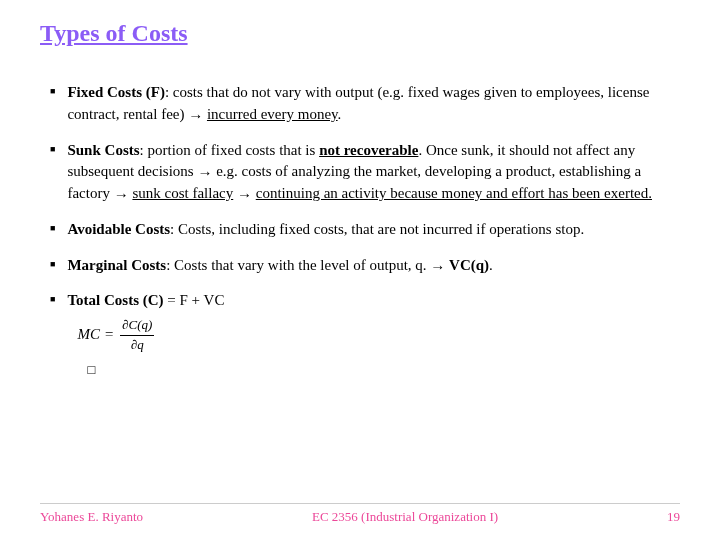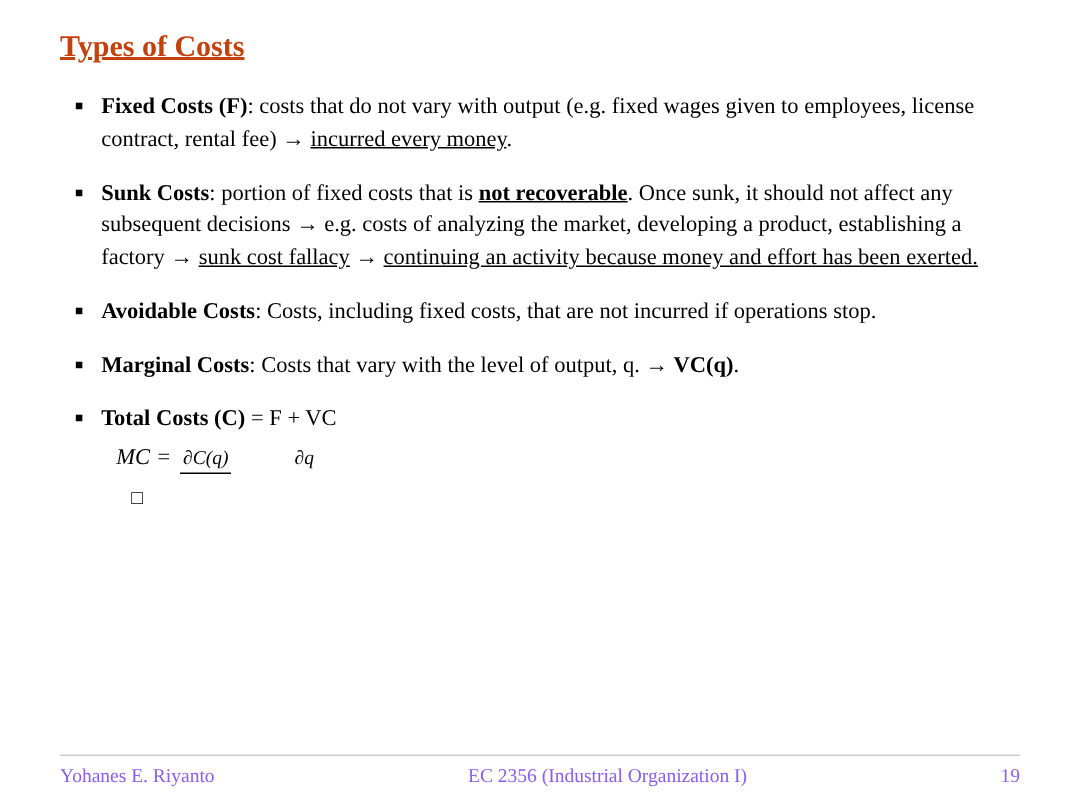--- a/index.html
+++ b/index.html
@@ -16,25 +16,25 @@
     }
 
     .page {
       width: 720px;
       height: 540px;
       padding: 20px 40px 30px 40px;
       position: relative;
     }
 
     .title {
-      font-size: 20px;
+      font-size: 24px;
       font-weight: bold;
-      color: #c2410c;
+      color: #8b5cf6;
       text-decoration: underline;
-      margin-bottom: 18px;
+      margin-bottom: 35px;
       border-bottom: none;
     }
 
     .content-area {
       padding-left: 10px;
     }
 
     .bullet-item {
       display: flex;
       align-items: flex-start;
@@ -77,33 +77,32 @@
     }
 
     .footer {
       position: absolute;
       bottom: 15px;
       left: 40px;
       right: 40px;
       display: flex;
       justify-content: space-between;
       font-size: 13px;
-      color: #8b5cf6;
+      color: #ec4899;
       border-top: 1px solid #ccc;
       padding-top: 5px;
     }
 
     .fraction {
       display: inline-flex;
-      flex-direction: row;
-      align-items: flex-start;
+      flex-direction: column;
+      align-items: center;
       vertical-align: middle;
       margin: 0 2px;
       font-style: italic;
-      gap: 40px;
     }
 
     .fraction .numerator {
       border-bottom: 1px solid #000;
       padding: 0 2px;
       font-size: 13px;
     }
 
     .fraction .denominator {
       padding: 0 2px;

